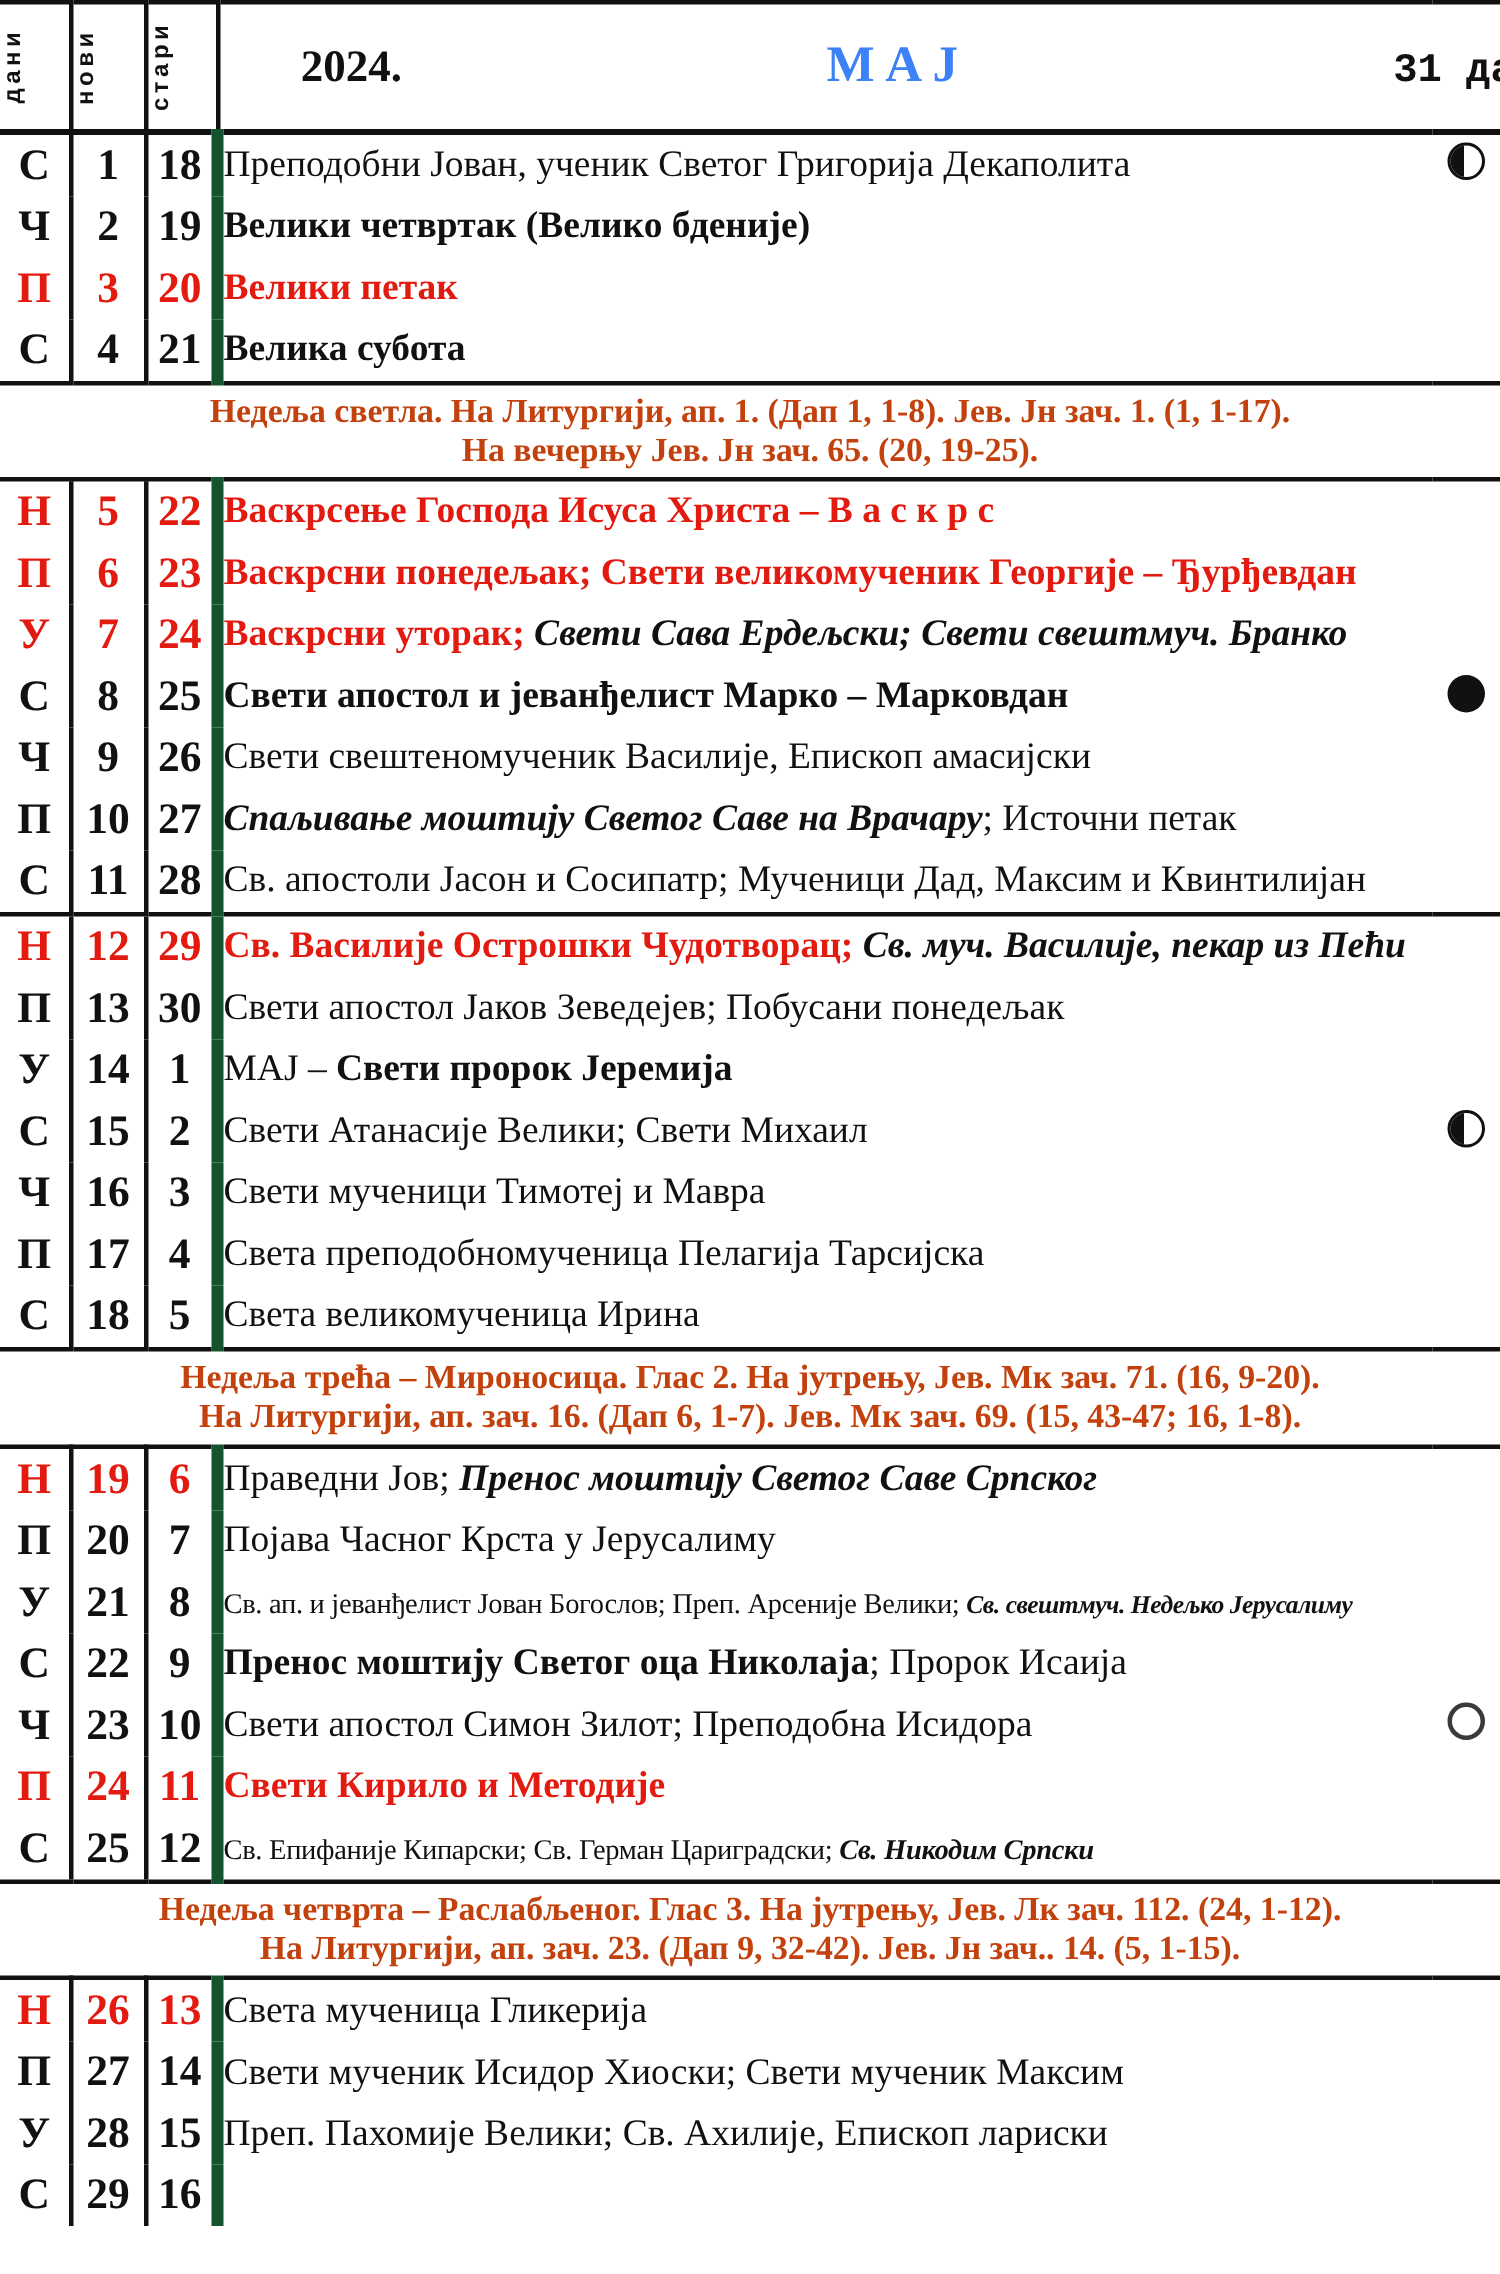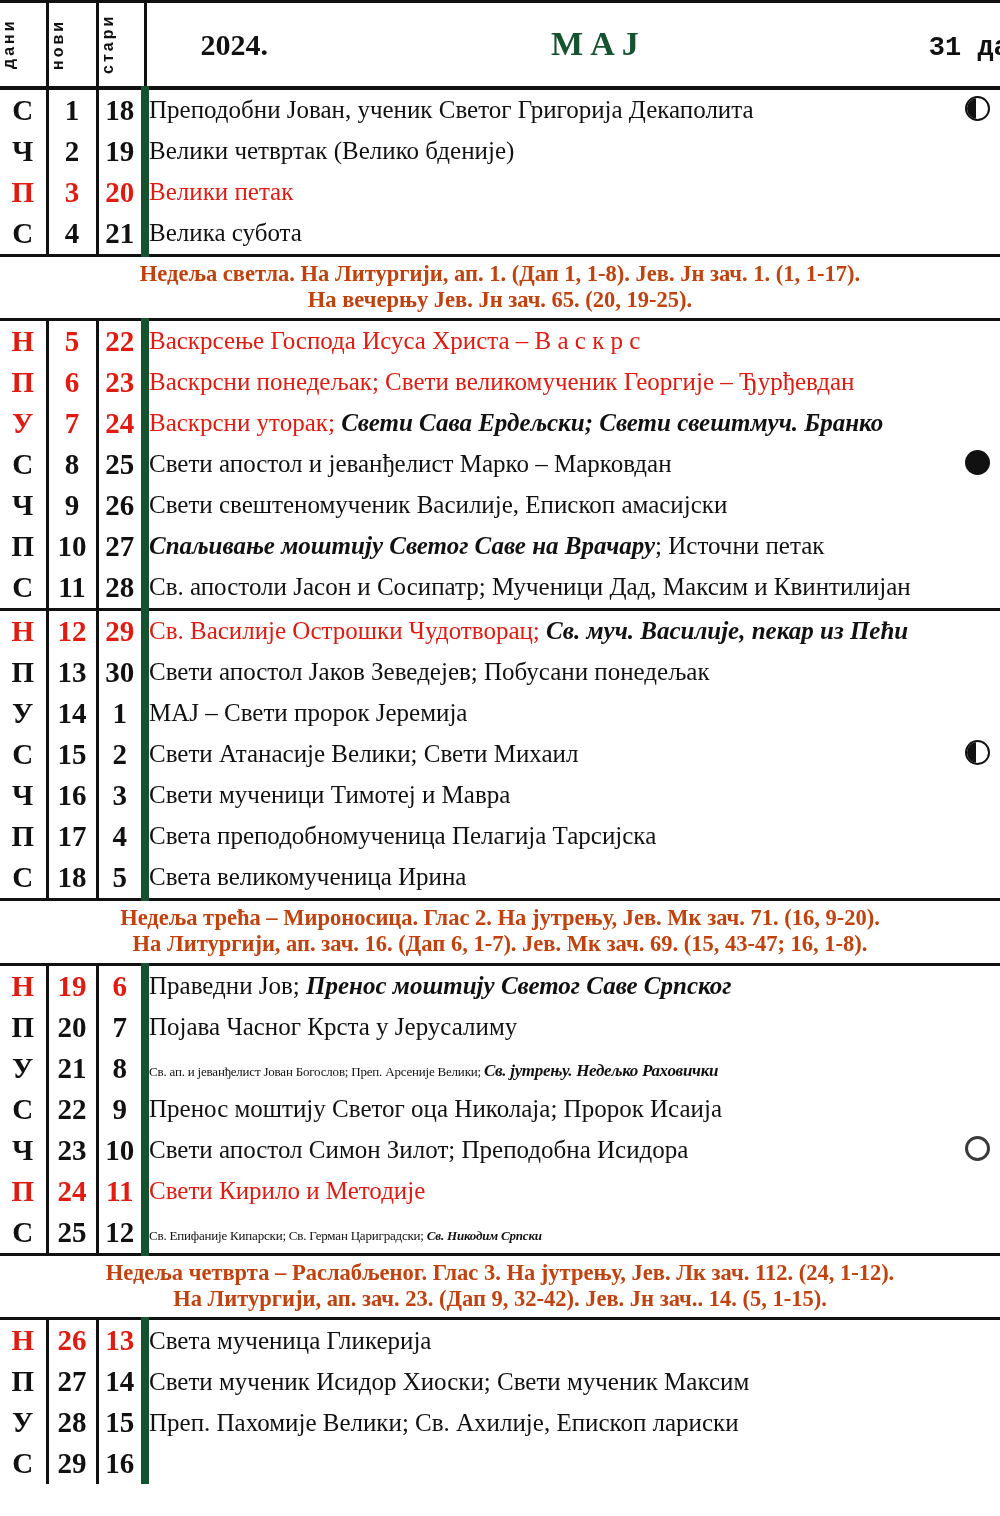--- a/index.html
+++ b/index.html
@@ -70,21 +70,21 @@
   }
   .hdr-year {
     font-size: 30px;
     font-weight: 700;
     font-family: "Liberation Serif", serif;
   }
   .hdr-month {
     font-size: 34px;
     font-weight: 700;
     letter-spacing: 7px;
-    color: #14532d;
+    color: #3b82f6;
     font-family: "Liberation Serif", serif;
   }
   .hdr-days {
     font-size: 27px;
     font-weight: 700;
     font-family: Liberation Mono, monospace;
     white-space: nowrap;
   }
 
   
@@ -110,24 +110,24 @@
     overflow: hidden;
   }
   td.cell-moon {
     text-align: center;
     vertical-align: middle;
   }
 
   
   .red      { color: #e21a10; }
   .black    { color: #111111; }
-  .bold     { font-weight: 400; }
+  .bold     { font-weight: 700; }
   .reg      { font-weight: 400; }
   .ital     { font-style: italic; font-weight: 700; }
-  .sm       { font-size: 13px; letter-spacing: -0.2px; }
+  .sm       { font-size: 19px; letter-spacing: -0.2px; }
   .xsm      { font-size: 17px; letter-spacing: -0.3px; }
 
   
   tr.band-row td {
     padding: 0;
     border-top: 3px solid #111;
     border-bottom: 3px solid #111;
   }
   .band {
     color: #c2410c;
@@ -364,21 +364,21 @@
           <td class="cell-dow cell-dowfirst black">П</td>
           <td class="cell-new black">20</td>
           <td class="cell-old black">7</td>
           <td class="cell-desc"><span class="reg black">Појава Часног Крста у Јерусалиму</span></td>
           <td class="cell-moon"></td>
         </tr>
         <tr class="day-row">
           <td class="cell-dow cell-dowfirst black">У</td>
           <td class="cell-new black">21</td>
           <td class="cell-old black">8</td>
-          <td class="cell-desc"><span class="reg black sm">Св. ап. и јеванђелист Јован Богослов; Преп. Арсеније Велики; </span><span class="ital black xsm">Св. јутрењу. Недељко Раховички</span></td>
+          <td class="cell-desc"><span class="reg black sm">Св. ап. и јеванђелист Јован Богослов; Преп. Арсеније Велики; </span><span class="ital black xsm">Св. свештмуч. Недељко Јерусалиму</span></td>
           <td class="cell-moon"></td>
         </tr>
         <tr class="day-row">
           <td class="cell-dow cell-dowfirst black">С</td>
           <td class="cell-new black">22</td>
           <td class="cell-old black">9</td>
           <td class="cell-desc"><span class="bold black">Пренос моштију Светог оца Николаја</span><span class="reg black">; Пророк Исаија</span></td>
           <td class="cell-moon"></td>
         </tr>
         <tr class="day-row">

